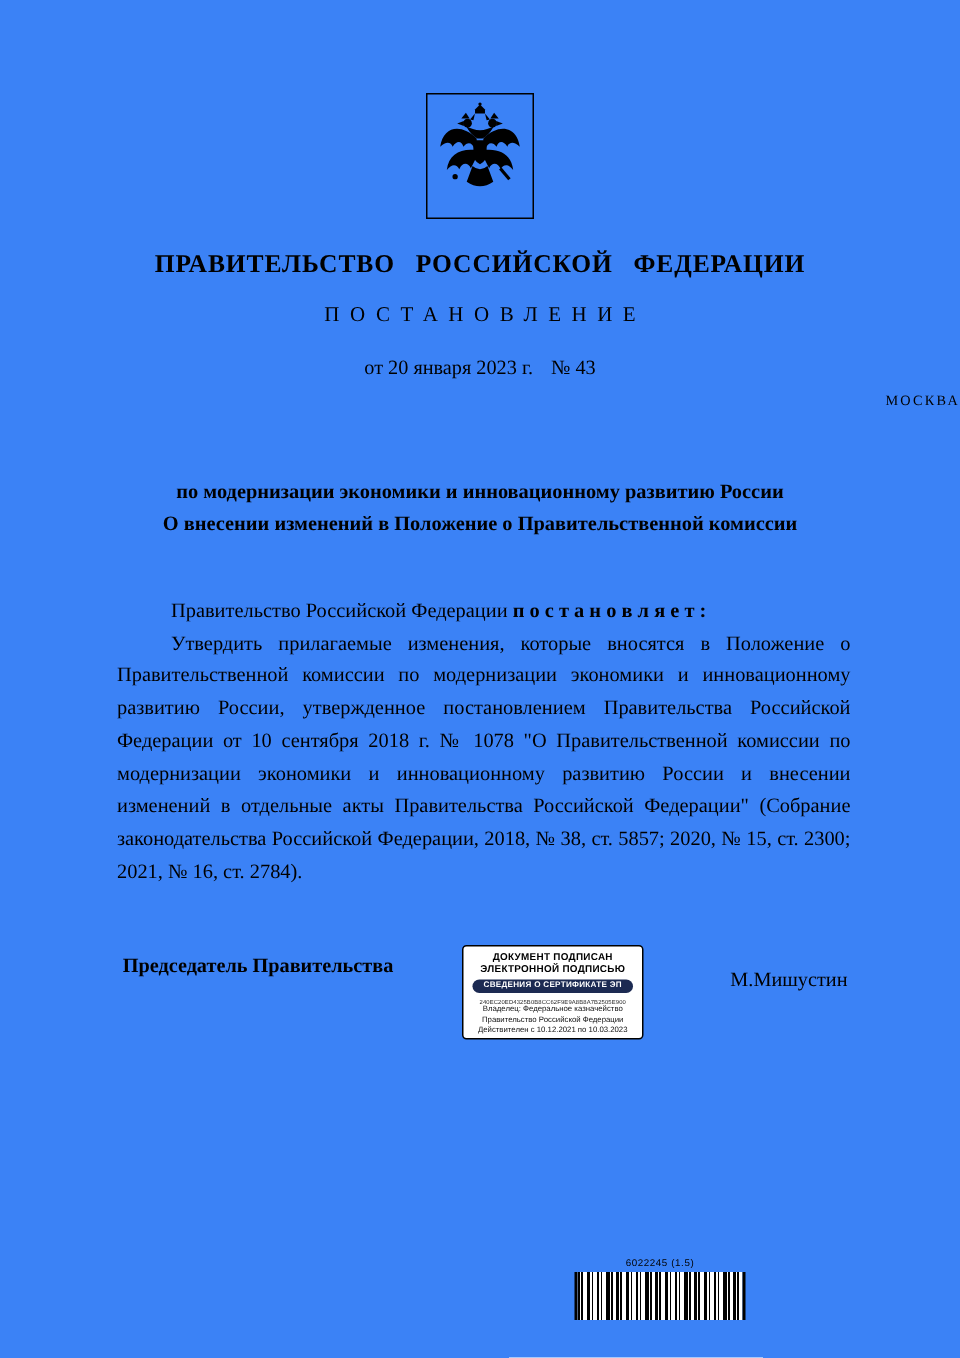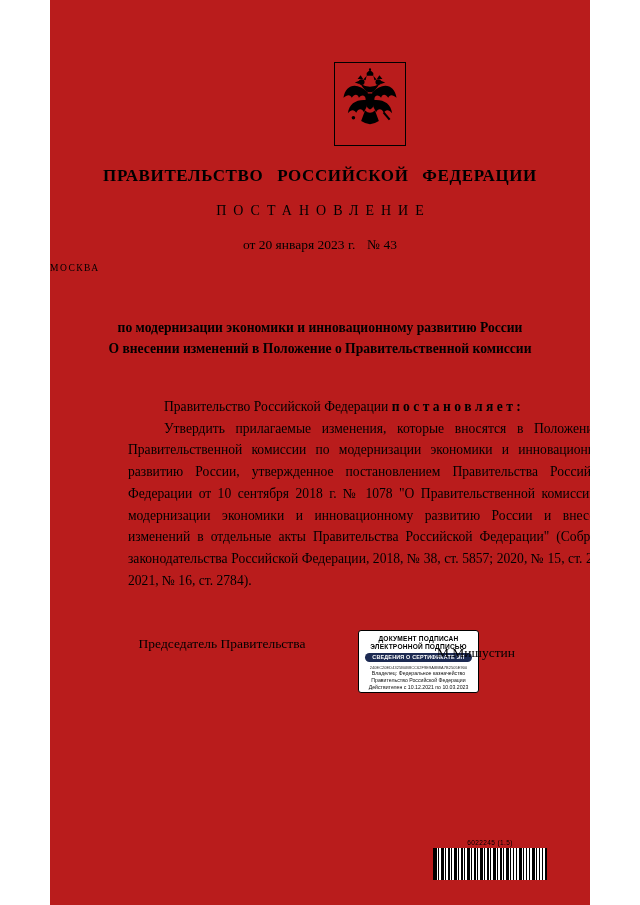--- a/index.html
+++ b/index.html
@@ -1,22 +1,22 @@
 <!DOCTYPE html>
 <html><head>
 <meta charset="utf-8">
 <style>
   * { margin: 0; padding: 0; box-sizing: border-box; }
   html, body { background: #ffffff; }
   .page {
     position: relative;
-    width: 540px;
+    width: 640px;
     height: 905px;
     margin: 0 auto;
-    background: #b91c1c;
+    background: #3b82f6;
     color: #000;
     font-family: "Liberation Serif", serif;
     overflow: hidden;
   }
 
   
   .crest-box {
     position: absolute;
     left: 284px; top: 62px;
     width: 72px; height: 84px;
@@ -37,21 +37,21 @@
     font-size: 14px; letter-spacing: 7px;
     padding-left: 7px; 
   }
   .date-line {
     position: absolute; top: 237px; left: 0; right: 0;
     text-align: center; font-size: 13.5px;
   }
   .date-line .num { margin-left: 12px; }
   .city-line {
     position: absolute; top: 263px; left: 0; right: 0;
-    text-align: left; font-size: 9.5px; letter-spacing: 1.5px;
+    text-align: right; font-size: 9.5px; letter-spacing: 1.5px;
   }
 
   
   .subject {
     position: absolute; top: 318px; left: 55px; right: 55px;
     text-align: center; font-weight: bold;
     font-size: 13.6px; line-height: 20.5px;
   }
 
   
@@ -59,21 +59,21 @@
     position: absolute; top: 396px; left: 78px; width: 489px;
     font-size: 13.6px; line-height: 21.7px;
     text-align: justify;
   }
   .body-text p { text-indent: 36px; }
   .decree-word { font-weight: bold; }
 
   
   .sign-title {
     position: absolute; top: 633px; left: 78px; width: 188px;
-    font-size: 13.5px; line-height: 21px; text-align: center;
+    font-size: 13.5px; line-height: 21px; text-align: center; font-weight: bold;
   }
   .sign-name {
     position: absolute; top: 645px; right: 75px;
     font-size: 13.5px;
   }
 
   
   .stamp {
     position: absolute; left: 308px; top: 630px;
     width: 121px; height: 63px;

